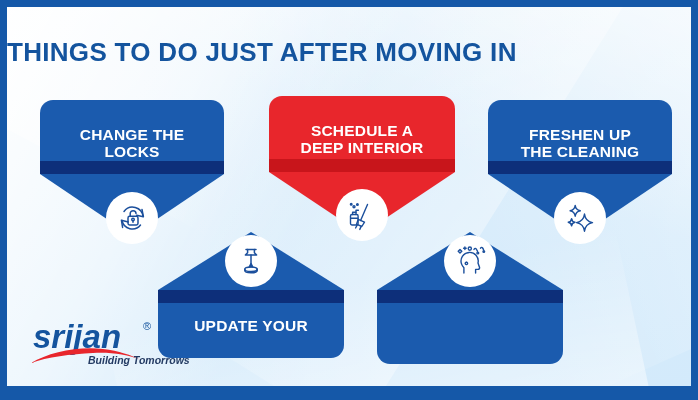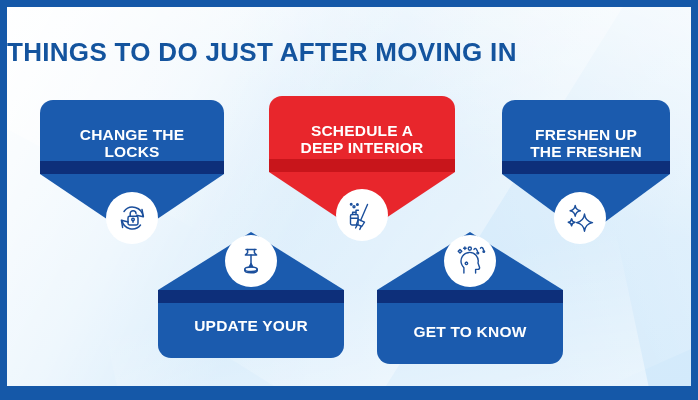--- a/index.html
+++ b/index.html
@@ -148,27 +148,27 @@
         <rect x="5.5" y="16.5" width="7.6" height="10.5" rx="1.4"></rect>
         <path d="M7.6 16.5 V14.3 h3.4 v2.2"></path>
         <path d="M11 14.3 V12.2 h2.4"></path>
         <path d="M5.8 20.2 h7"></path>
         <circle cx="9" cy="8.8" r="1"></circle>
         <circle cx="12.4" cy="6.6" r="0.8"></circle>
         <circle cx="6.2" cy="6.2" r="0.8"></circle>
       </svg>
     </div>
 
-    <div class="card c-blue down" style="left:481px;top:93px;width:168px;margin-left:14px;">
+    <div class="card c-blue down" style="left:481px;top:93px;width:184px;">
       <div class="body" style="height:74px;">
         <div class="band"></div>
         <div class="tri"></div>
         <div class="label">
           <div>FRESHEN UP</div>
-          <div>THE FRESHEN</div>
+          <div>THE CLEANING</div>
         </div>
       </div>
     </div>
     <div class="iconwrap" style="left:547px;top:185px;">
       <svg width="34" height="34" viewBox="0 0 34 34" fill="none" stroke="#1b4f9c" stroke-width="1.4" stroke-linejoin="round">
         <path d="M21.5 13 C22.2 18.6 24.4 20.8 29.5 21.6 C24.4 22.4 22.2 24.6 21.5 30.2 C20.8 24.6 18.6 22.4 13.5 21.6 C18.6 20.8 20.8 18.6 21.5 13 Z"></path>
         <path d="M12.2 4.4 C12.7 8 14 9.3 17.3 9.8 C14 10.3 12.7 11.6 12.2 15.2 C11.7 11.6 10.4 10.3 7.1 9.8 C10.4 9.3 11.7 8 12.2 4.4 Z"></path>
         <path d="M8.6 17.6 C8.9 20 9.8 20.9 12 21.2 C9.8 21.5 8.9 22.4 8.6 24.8 C8.3 22.4 7.4 21.5 5.2 21.2 C7.4 20.9 8.3 20 8.6 17.6 Z"></path>
       </svg>
     </div>
@@ -191,34 +191,41 @@
         <ellipse cx="16" cy="24.3" rx="6.2" ry="2.3"></ellipse>
         <path d="M9.8 24.3 v1.2 c0 1.3 2.8 2.3 6.2 2.3 s6.2 -1 6.2 -2.3 v-1.2"></path>
       </svg>
     </div>
 
     <div class="card c-blue up" style="left:370px;top:283px;width:186px;">
       <div class="body" style="height:74px;">
         <div class="band"></div>
         <div class="tri"></div>
         <div class="label">
-          <div>GET TO KNOW</div>
         </div>
       </div>
     </div>
     <div class="iconwrap" style="left:437px;top:228px;">
       <svg width="34" height="34" viewBox="0 0 34 34" fill="none" stroke="#1b4f9c" stroke-width="1.4" stroke-linecap="round" stroke-linejoin="round">
         <path d="M22.6 29 v-3.6 h2.4 a1.6 1.6 0 0 0 1.5 -2.1 l-1.5 -4.3 a8.6 8.6 0 1 0 -16.4 1.1 c0.5 1.6 1.4 2.6 2.3 3.6 v5.3"></path>
         <path d="M13.4 18.2 a1.2 1.2 0 1 0 0.01 0"></path>
         <path d="M5.2 7.2 l1.8 -1.8 1.8 1.8 -1.8 1.8 Z"></path>
         <path d="M10.6 4.2 h2.6 M11.9 2.9 v2.6"></path>
         <circle cx="16.8" cy="4.6" r="1.6"></circle>
         <path d="M21 5.4 q1.3 -1.8 2.3 -0.3 t1.2 2.2"></path>
         <circle cx="24.8" cy="9" r="0.9"></circle>
         <path d="M27.5 4.2 q1.2 -1.6 2.1 -0.2 t1 2"></path>
         <circle cx="30.8" cy="7.4" r="0.8"></circle>
       </svg>
     </div>
 
+    <div class="logo">
+      <svg width="160" height="52" viewBox="0 0 160 52">
+        <text x="2" y="32" font-family="Liberation Sans, sans-serif" font-size="33" font-weight="bold" font-style="italic" fill="#14549e">srijan</text>
+        <text x="112" y="14" font-family="Liberation Sans, sans-serif" font-size="11" fill="#14549e">®</text>
+        <path d="M0 47 C18 36 48 30 72 33 C88 35 100 39 110 44 C96 38 78 36 62 37 C40 38 16 41 0 47 Z" fill="#e8262c"></path>
+        <text x="57" y="48" font-family="Liberation Sans, sans-serif" font-size="10.5" font-weight="bold" font-style="italic" fill="#243b63">Building Tomorrows</text>
+      </svg>
+    </div>
 
   </div>
   <div class="bottombar"></div>
 </div>
 
 </body></html>

